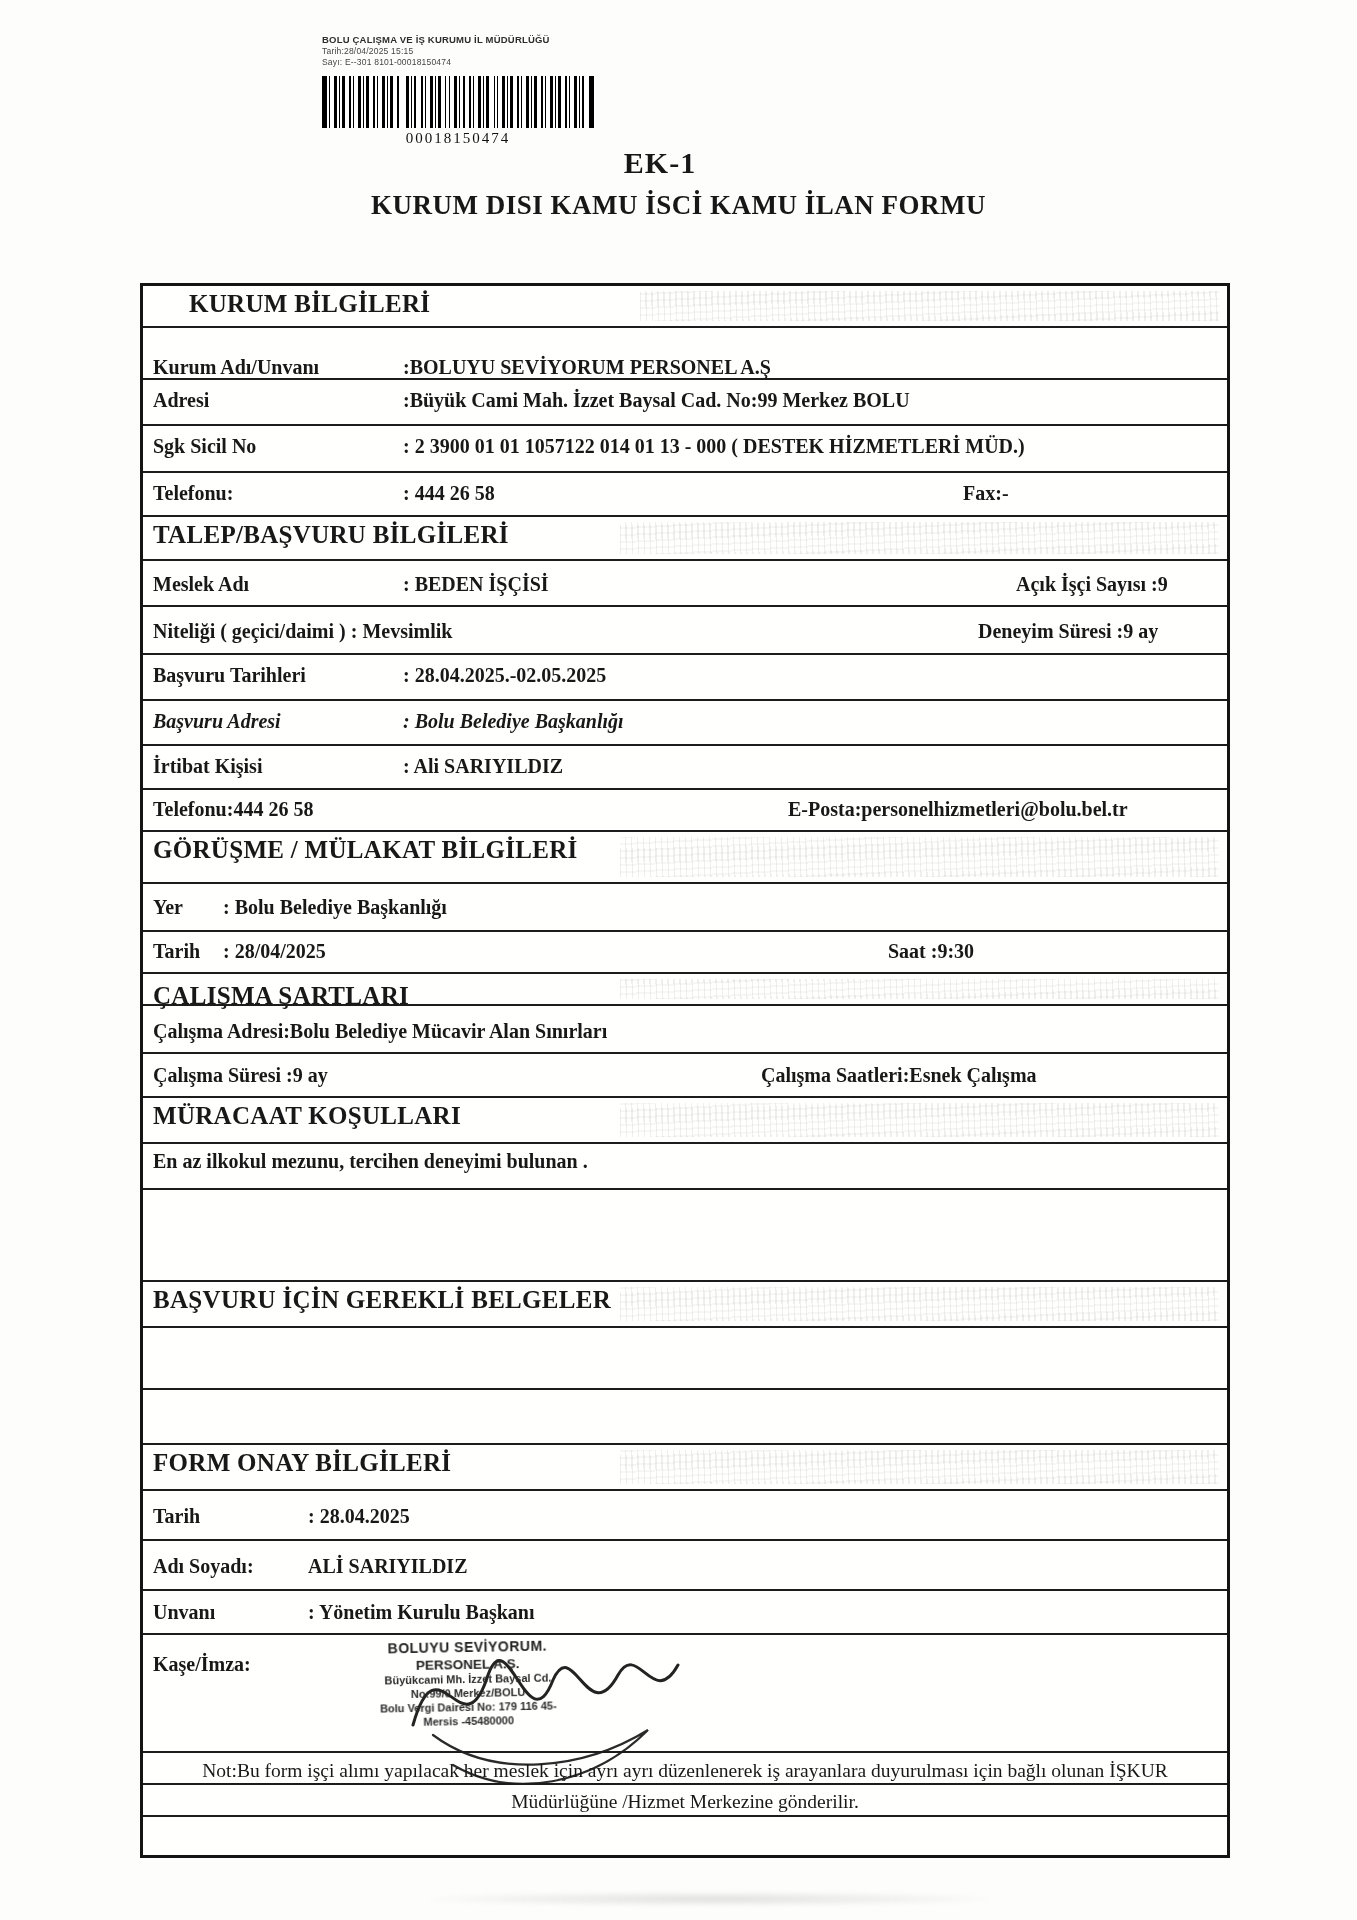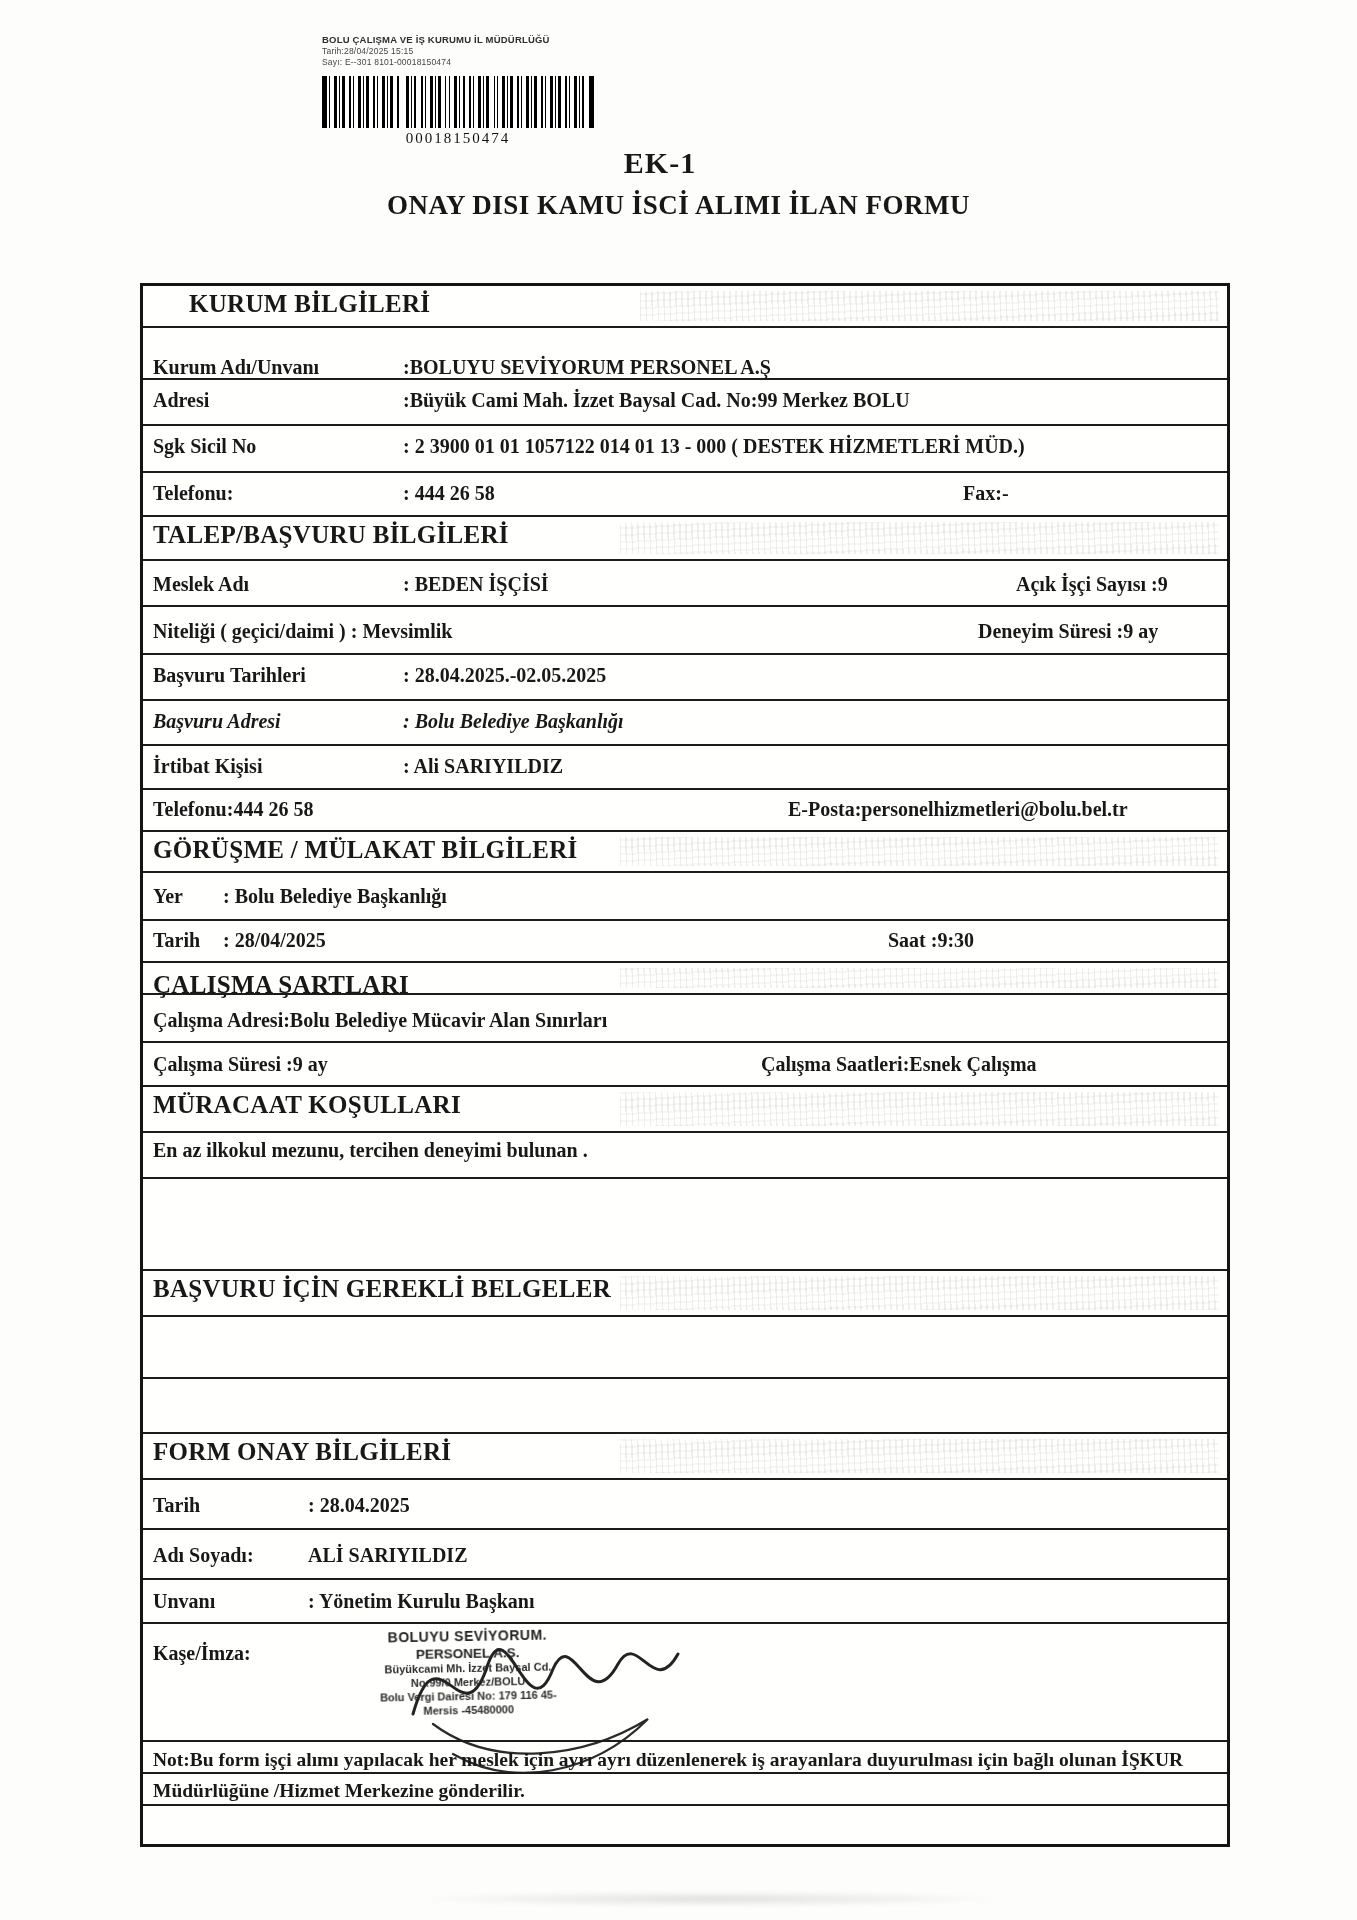--- a/index.html
+++ b/index.html
@@ -70,22 +70,23 @@
     color:#232323; filter:blur(.35px); line-height:1.25;
   }
   .stamp .s1 { font-size:14px; letter-spacing:.5px; }
   .stamp .s2 { font-size:13.5px; }
   .stamp .s3 { font-size:11px; font-weight:700; color:#2c2c2c; }
   .sig {
     position:absolute; left:250px; top:-30px; width:300px; height:190px;
     pointer-events:none;
   }
   .note-row {
-    font-size:19.5px; font-weight:700; line-height:31px; padding-top:2px;
+    font-size:19.5px; font-weight:400; line-height:31px; padding-top:2px;
     background-image:repeating-linear-gradient(to bottom, transparent 0 30px, #1c1c1c 30px 32px);
+    text-align:center;
   }
   .smudge {
     position:absolute; left:430px; top:1892px; width:560px; height:14px;
     background:radial-gradient(ellipse at center, rgba(120,120,120,.45), rgba(160,160,160,.15) 60%, transparent 75%);
     filter:blur(2px); opacity:.5;
   }
 </style>
 </head>
 <body>
 
@@ -94,21 +95,21 @@
   <div class="letterhead">
     <div>BOLU ÇALIŞMA VE İŞ KURUMU İL MÜDÜRLÜĞÜ</div>
     <div class="sub">Tarih:28/04/2025 15:15</div>
     <div class="sub">Sayı: E--301 8101-00018150474</div>
   </div>
 
   <div class="barcode"></div>
   <div class="barcode-number">00018150474</div>
 
   <div class="ek-title">EK-1</div>
-  <div class="form-title">ONAY DISI KAMU İSCİ ALIMI İLAN FORMU</div>
+  <div class="form-title">KURUM DISI KAMU İSCİ KAMU İLAN FORMU</div>
 
   <div class="form-table">
 
     <div class="row sec" style="height:40px">
       <span>KURUM BİLGİLERİ</span>
       <span class="noise"></span>
     </div>
     <div class="row" style="height:52px; padding-top:28px">
       <span class="lbl w245">Kurum Adı/Unvanı</span>
       <span class="val">:BOLUYU SEVİYORUM PERSONEL A.Ş</span>
@@ -150,21 +151,21 @@
     </div>
     <div class="row" style="height:44px">
       <span class="lbl w245">İrtibat Kişisi</span>
       <span class="val">: Ali SARIYILDIZ</span>
     </div>
     <div class="row" style="height:42px; padding-top:8px">
       <span class="val">Telefonu:444 26 58</span>
       <span class="r" style="left:645px; top:8px">E-Posta:personelhizmetleri@bolu.bel.tr</span>
     </div>
 
-    <div class="row sec" style="height:41px">
+    <div class="row sec" style="height:52px">
       <span>GÖRÜŞME / MÜLAKAT BİLGİLERİ</span>
       <span class="noise"></span>
     </div>
     <div class="row" style="height:48px; padding-top:12px">
       <span class="lbl w65">Yer</span>
       <span class="val">: Bolu Belediye Başkanlığı</span>
     </div>
     <div class="row" style="height:42px; padding-top:8px">
       <span class="lbl w65">Tarih</span>
       <span class="val">: 28/04/2025</span>

